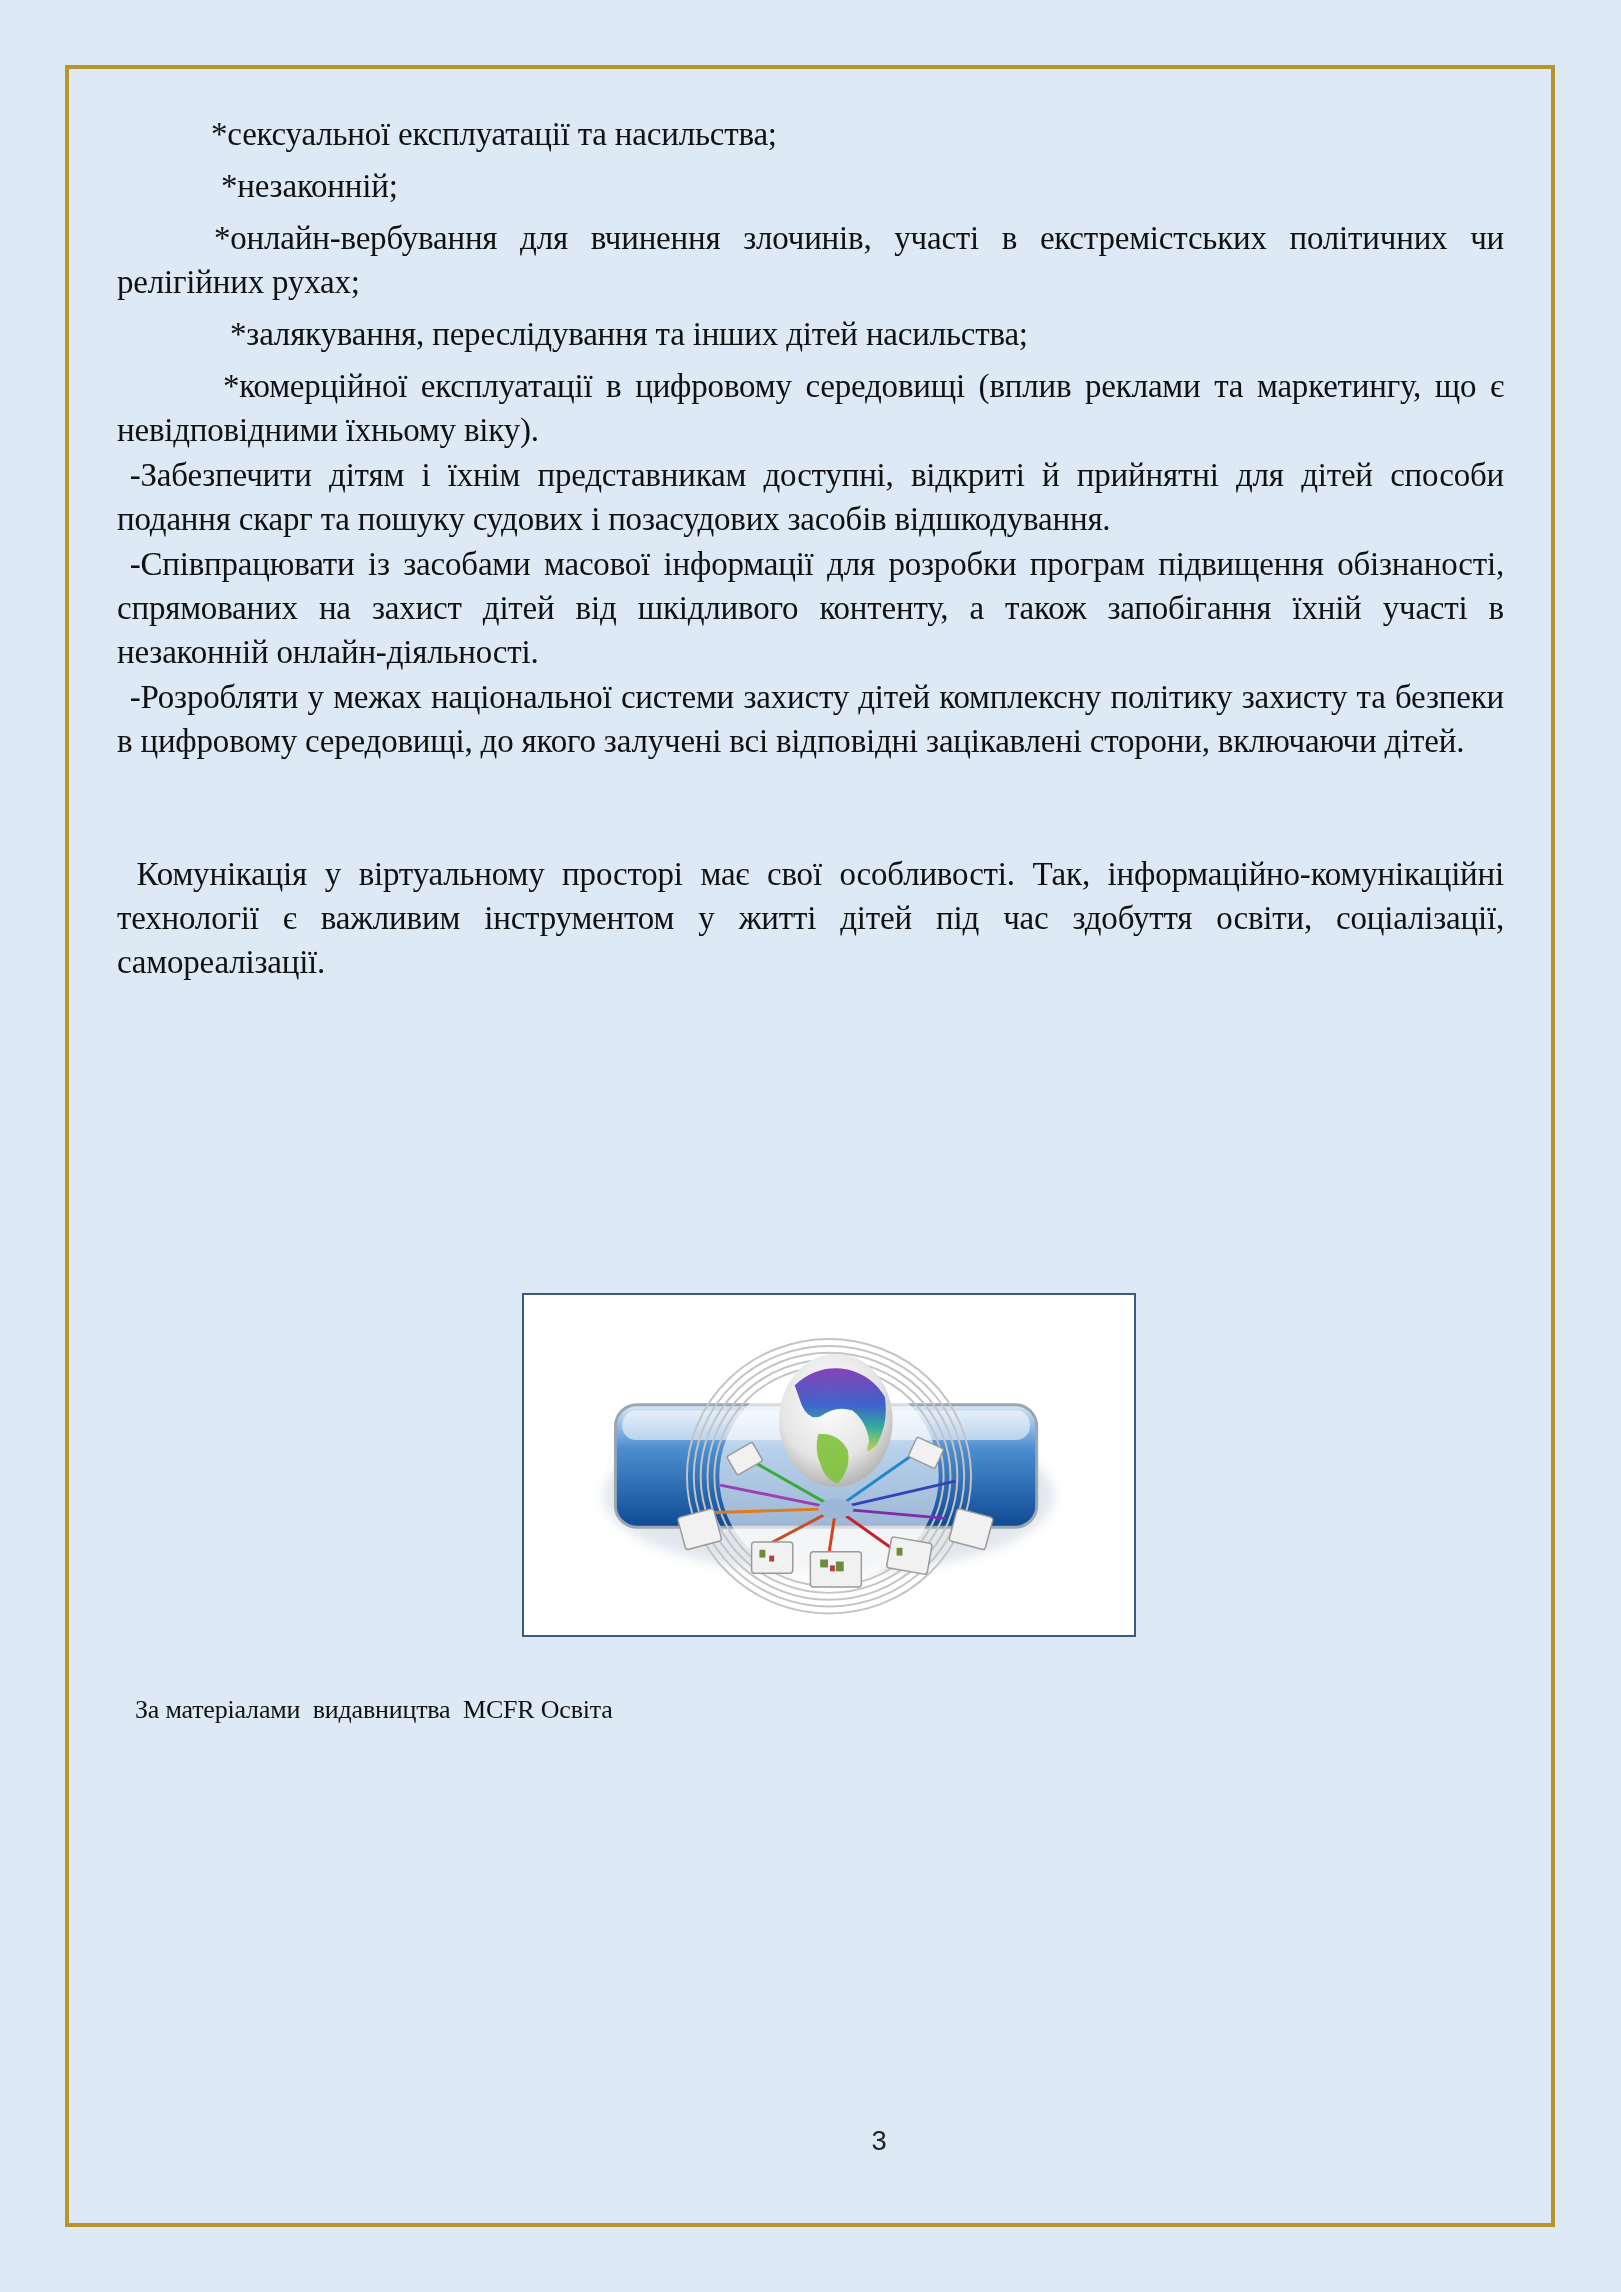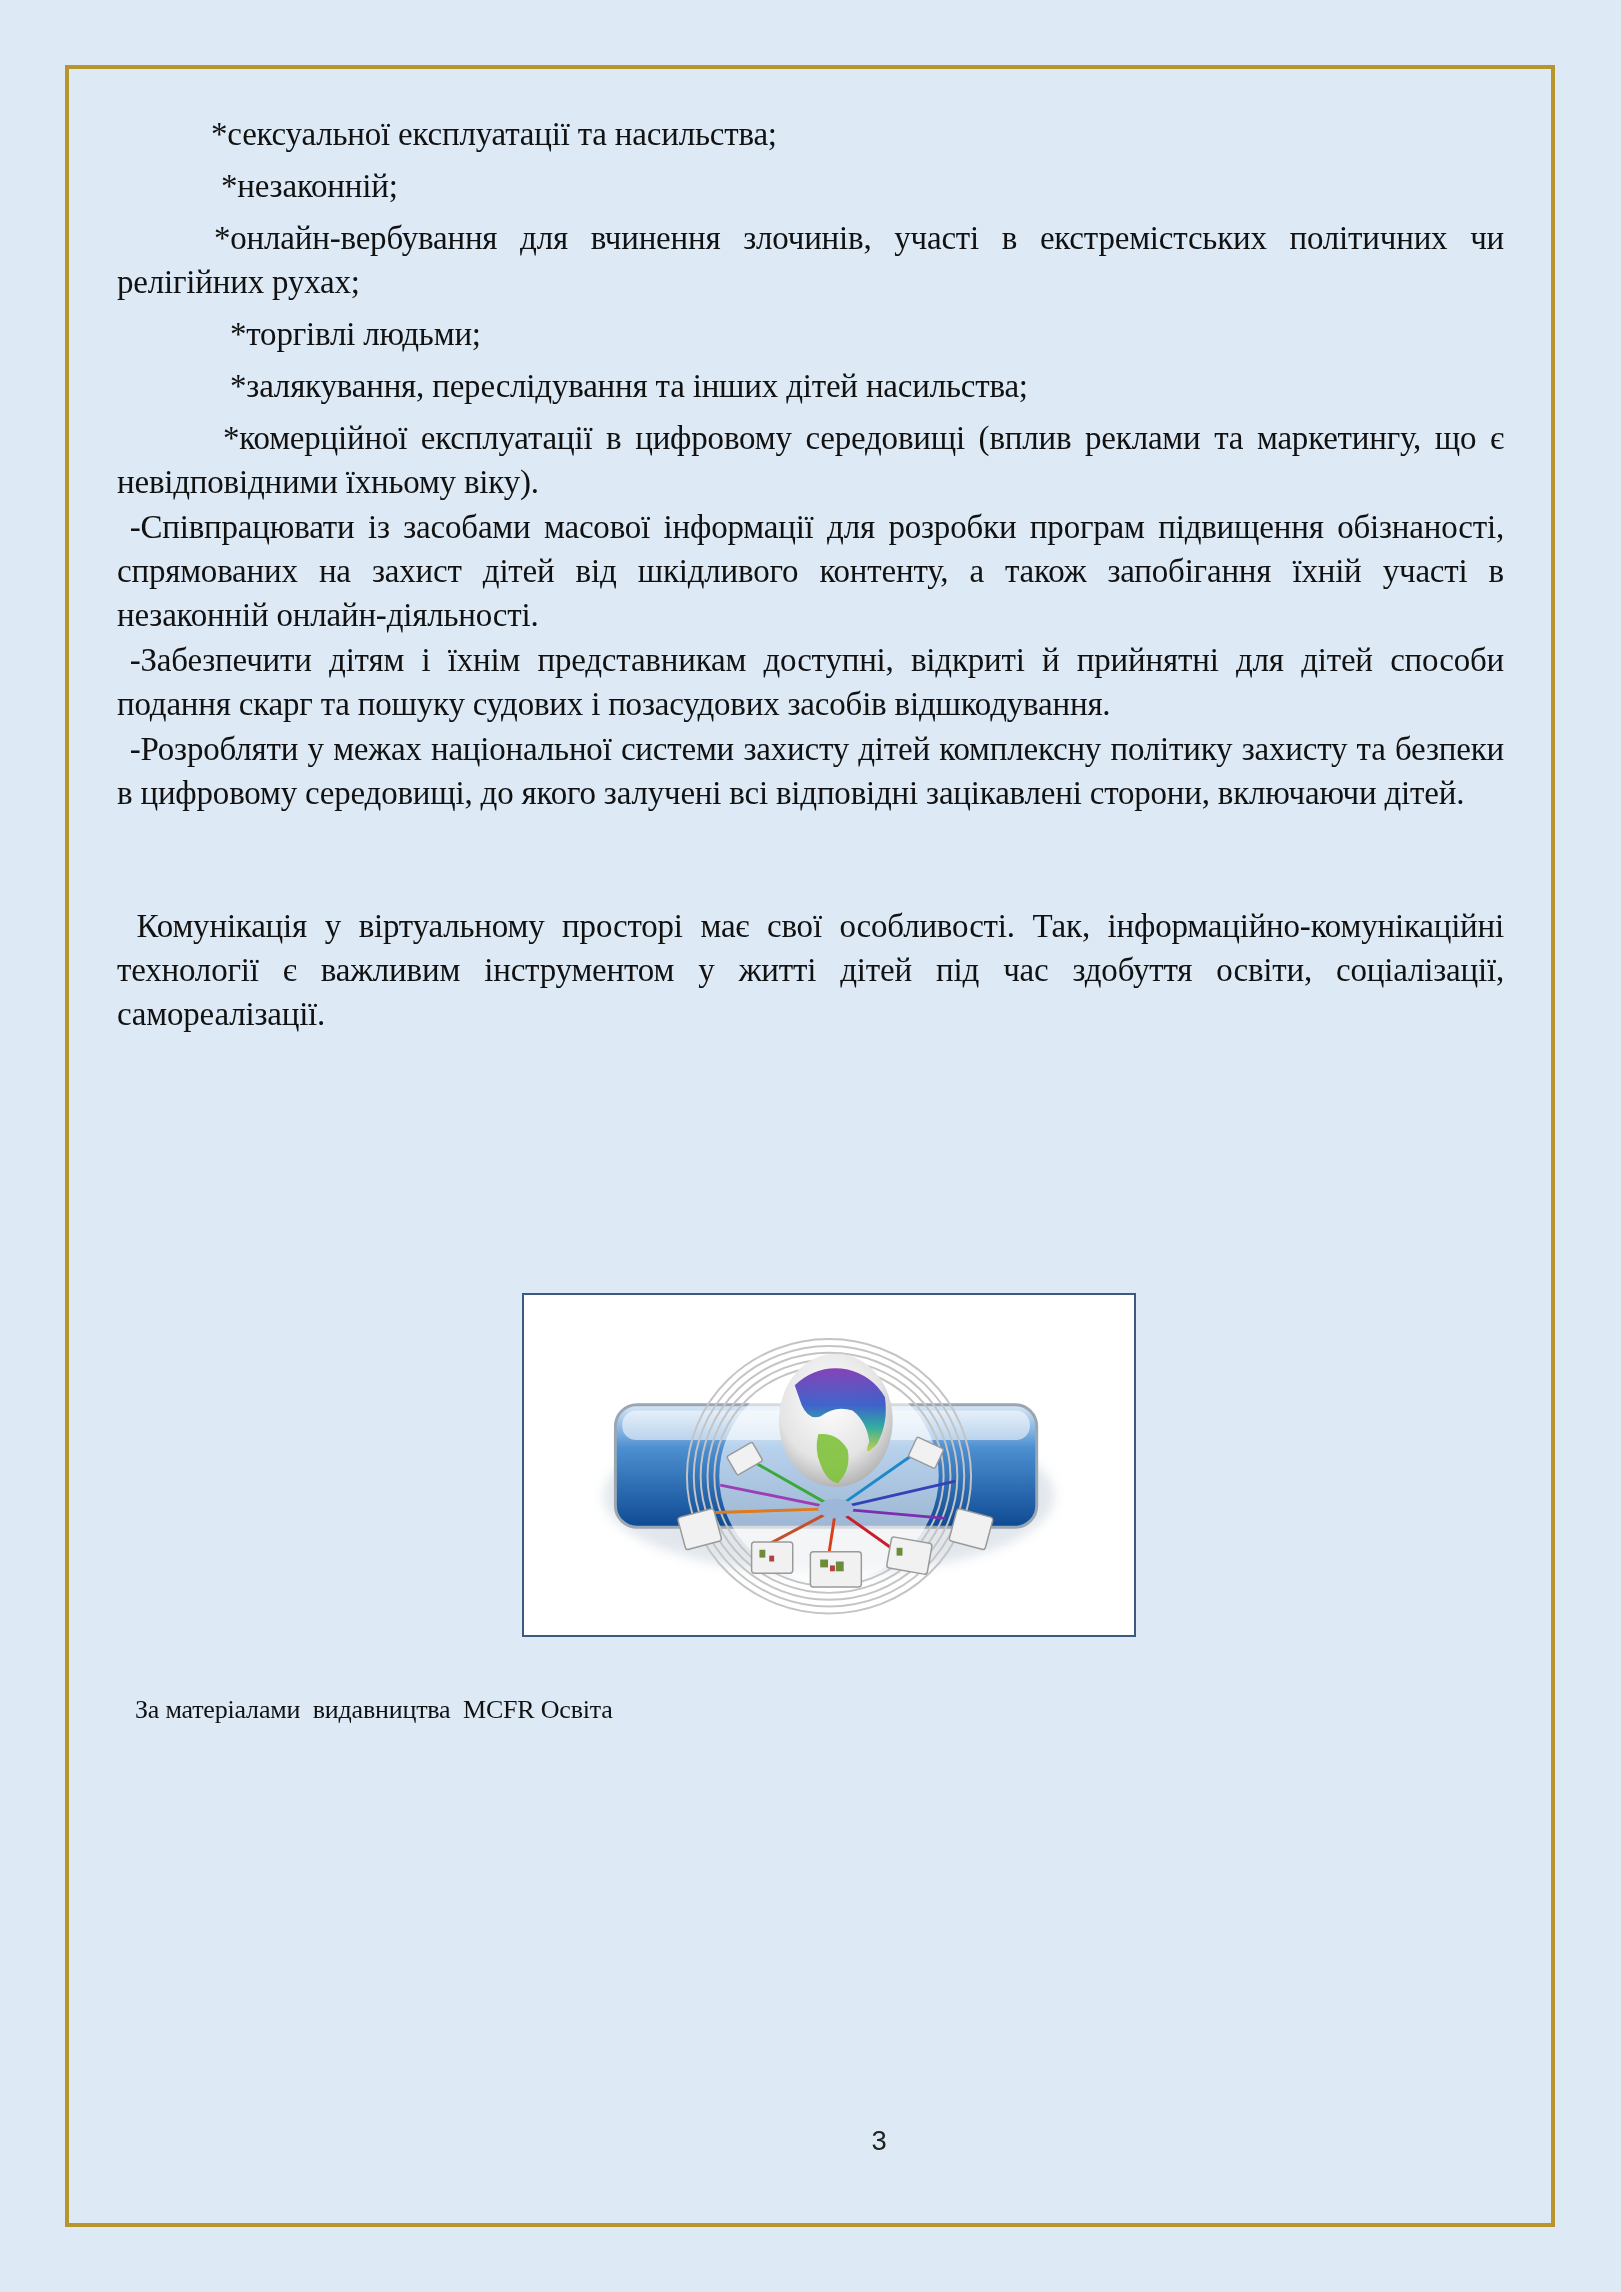--- a/index.html
+++ b/index.html
@@ -87,26 +87,25 @@
   </style>
 </head>
 <body>
 
 <div class="frame"></div>
 
 <div class="content">
   <p class="line ind-a">*сексуальної експлуатації та насильства;</p>
   <p class="line ind-b">*незаконній;</p>
   <p class="p ind-b">*онлайн-вербування для вчинення злочинів, участі в екстремістських політичних чи релігійних рухах;</p>
-  <p class="line ind-c">*торгівлі людьми;</p>
   <p class="line ind-c">*залякування, переслідування та інших дітей насильства;</p>
   <p class="p ind-c">*комерційної експлуатації в цифровому середовищі (вплив реклами та маркетингу, що є невідповідними їхньому віку).</p>
 
+  <p class="p ind-d">-Забезпечити дітям і їхнім представникам доступні, відкриті й прийнятні для дітей способи подання скарг та пошуку судових і позасудових засобів відшкодування.</p>
   <p class="p ind-d">-Співпрацювати із засобами масової інформації для розробки програм підвищення обізнаності, спрямованих на захист дітей від шкідливого контенту, а також запобігання їхній участі в незаконній онлайн-діяльності.</p>
-  <p class="p ind-d">-Забезпечити дітям і їхнім представникам доступні, відкриті й прийнятні для дітей способи подання скарг та пошуку судових і позасудових засобів відшкодування.</p>
   <p class="p ind-d">-Розробляти у межах національної системи захисту дітей комплексну політику захисту та безпеки в цифровому середовищі, до якого залучені всі відповідні зацікавлені сторони, включаючи дітей.</p>
 
   <div class="gap"></div>
 
   <p class="p ind-e">Комунікація у віртуальному просторі має свої особливості. Так, інформаційно-комунікаційні технології є важливим інструментом у житті дітей під час здобуття освіти, соціалізації, самореалізації.</p>
 </div>
 
 <div class="figure-wrap">
   <svg width="610" height="340" viewBox="0 0 622 347" xmlns="http://www.w3.org/2000/svg">
     <defs>

